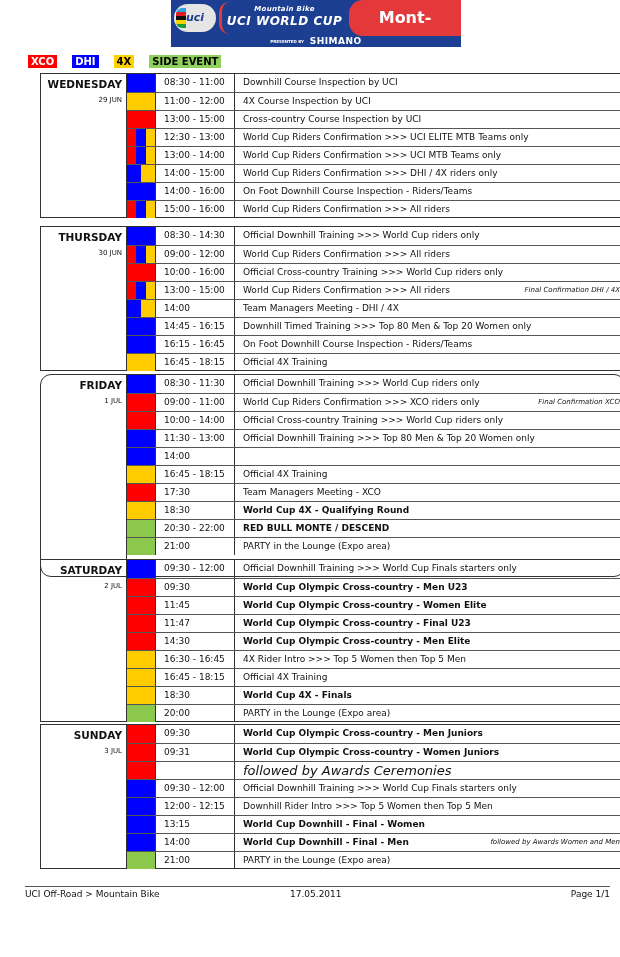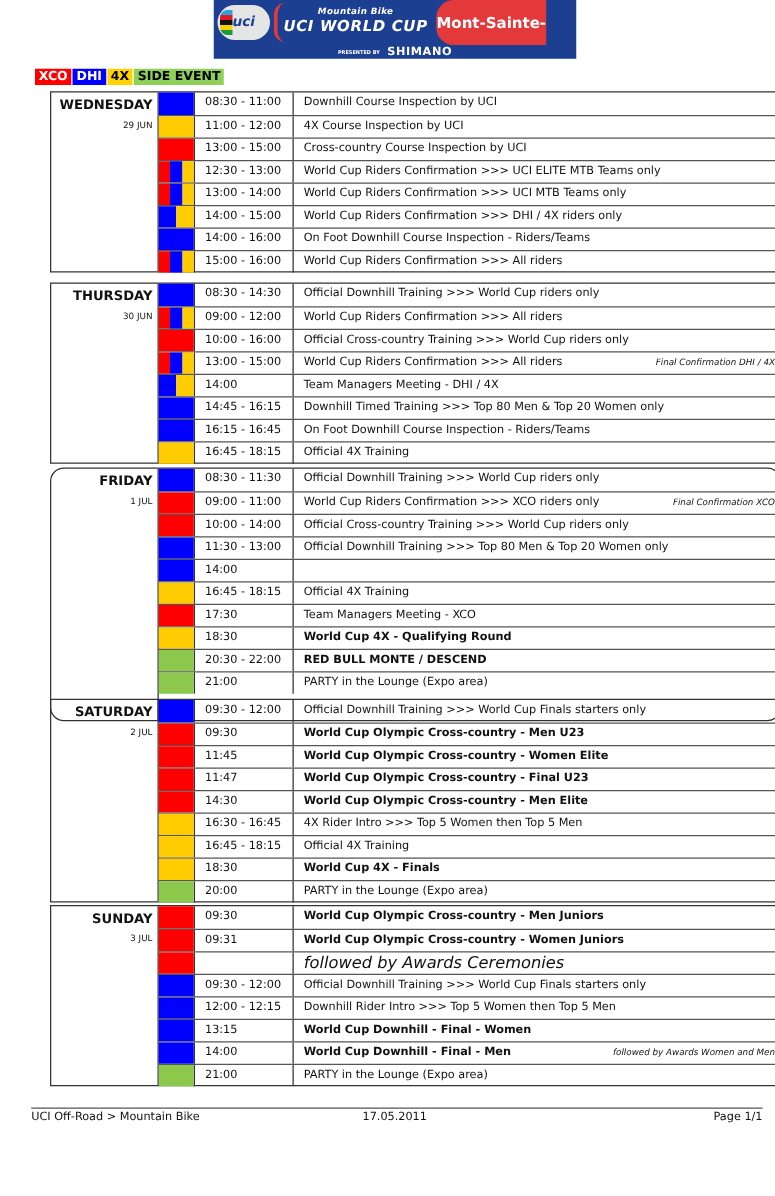--- a/index.html
+++ b/index.html
@@ -10,29 +10,29 @@
   .banner { position: absolute; left: 171px; top: 0; width: 290px; height: 47px; }
   .banner-top { position: absolute; left: 0; top: 0; width: 290px; height: 36px; background: #1d3f91; }
   .banner-ucilogo { position: absolute; left: 3px; top: 4px; width: 42px; height: 28px; background: #e5e5e5; border-radius: 14px;
     font-weight: bold; font-size: 11px; color: #1d3f91; text-align: center; line-height: 28px; font-style: italic; }
   .banner-ucilogo .rings { position: absolute; left: 2px; top: 4px; width: 10px; height: 20px;
     background: linear-gradient(to bottom, #2aa3e0 0 20%, #e01b22 20% 40%, #111 40% 60%, #f6d300 60% 80%, #1a9a3c 80% 100%); border-radius: 6px 0 0 6px; }
   .banner-wc { position: absolute; left: 48px; top: 2px; width: 128px; height: 32px; border-left: 3px solid #e03a3a; border-radius: 10px 0 0 10px;
     color: #fff; font-style: italic; font-weight: bold; text-align: center; }
   .banner-wc .small { display: block; font-size: 7px; margin-top: 3px; letter-spacing: 0.3px; }
   .banner-wc .big { display: block; font-size: 12px; letter-spacing: 0.5px; margin-top: 1px; }
-  .banner-venue { position: absolute; left: 178px; top: 0; width: 88px; height: 36px; background: #e4393b; border-radius: 14px 0 0 14px;
-    color: #fff; font-weight: bold; font-size: 12px; text-align: center; line-height: 36px; }
+  .banner-venue { position: absolute; left: 178px; top: 0; width: 112px; height: 36px; background: #e4393b; border-radius: 14px 0 0 14px;
+    color: #fff; font-weight: bold; font-size: 16px; text-align: center; line-height: 36px; }
   .banner-bottom { position: absolute; left: 0; top: 36px; width: 290px; height: 11px; background: #1d3f91;
     color: #fff; font-weight: bold; font-size: 8px; text-align: center; line-height: 11px; }
   .banner-bottom .pres { font-size: 4px; margin-right: 3px; vertical-align: middle; }
   .banner-bottom .shimano { font-size: 9px; letter-spacing: 0.5px; }
 
   
-  .legend { position: absolute; left: 28px; top: 55px; height: 13px; display: flex; gap: 1px; }
+  .legend { position: absolute; left: 28px; top: 55px; height: 13px; display: flex; gap: 15px; }
   .legend span { display: inline-block; height: 13px; line-height: 13px; font-size: 10px; font-weight: bold; padding: 0 3px; }
   .lg-xco { background: #ff0000; color: #fff; }
   .lg-dhi { background: #0000ff; color: #fff; }
   .lg-4x { background: #ffd200; color: #000; }
   .lg-side { background: #8fd05a; color: #000; }
 
   
   .day { position: absolute; left: 25px; width: 585px; border: 1px solid #333; margin-left: 15px; }
   .day-label { position: absolute; left: 0; top: 0; width: 85px; text-align: right; padding-right: 4px; }
   .day-name { display: block; font-size: 10.5px; font-weight: bold; margin-top: 4px; }

